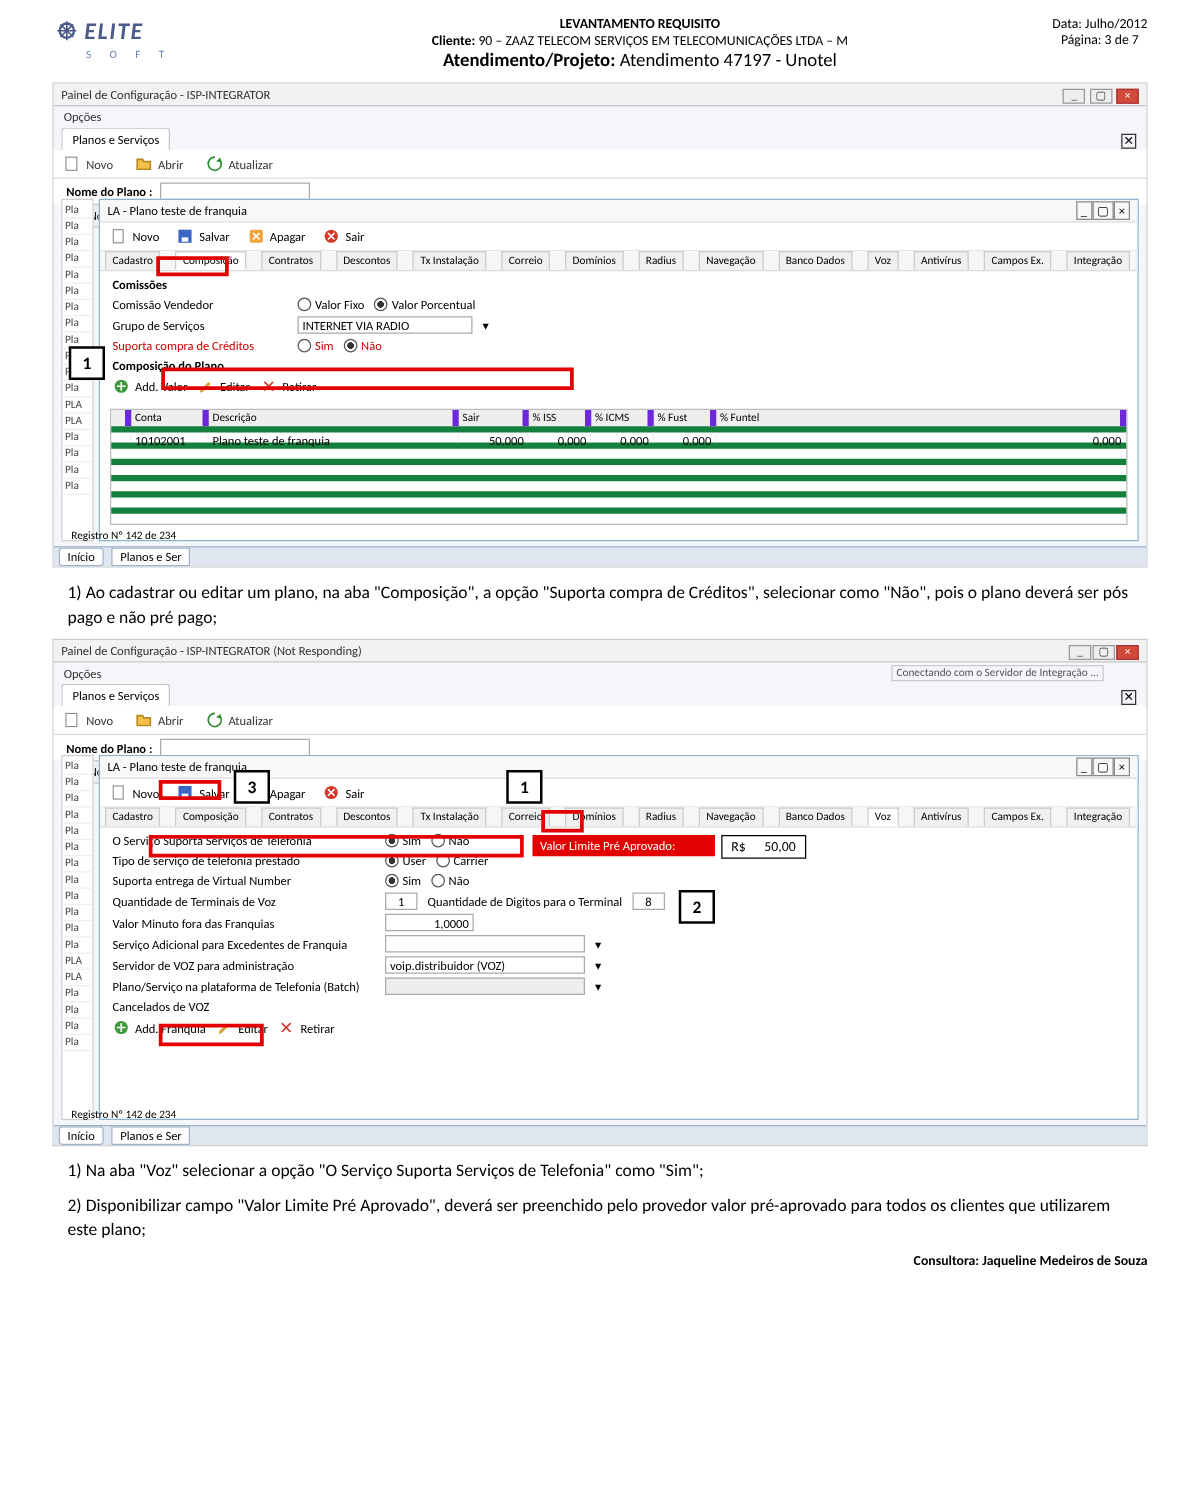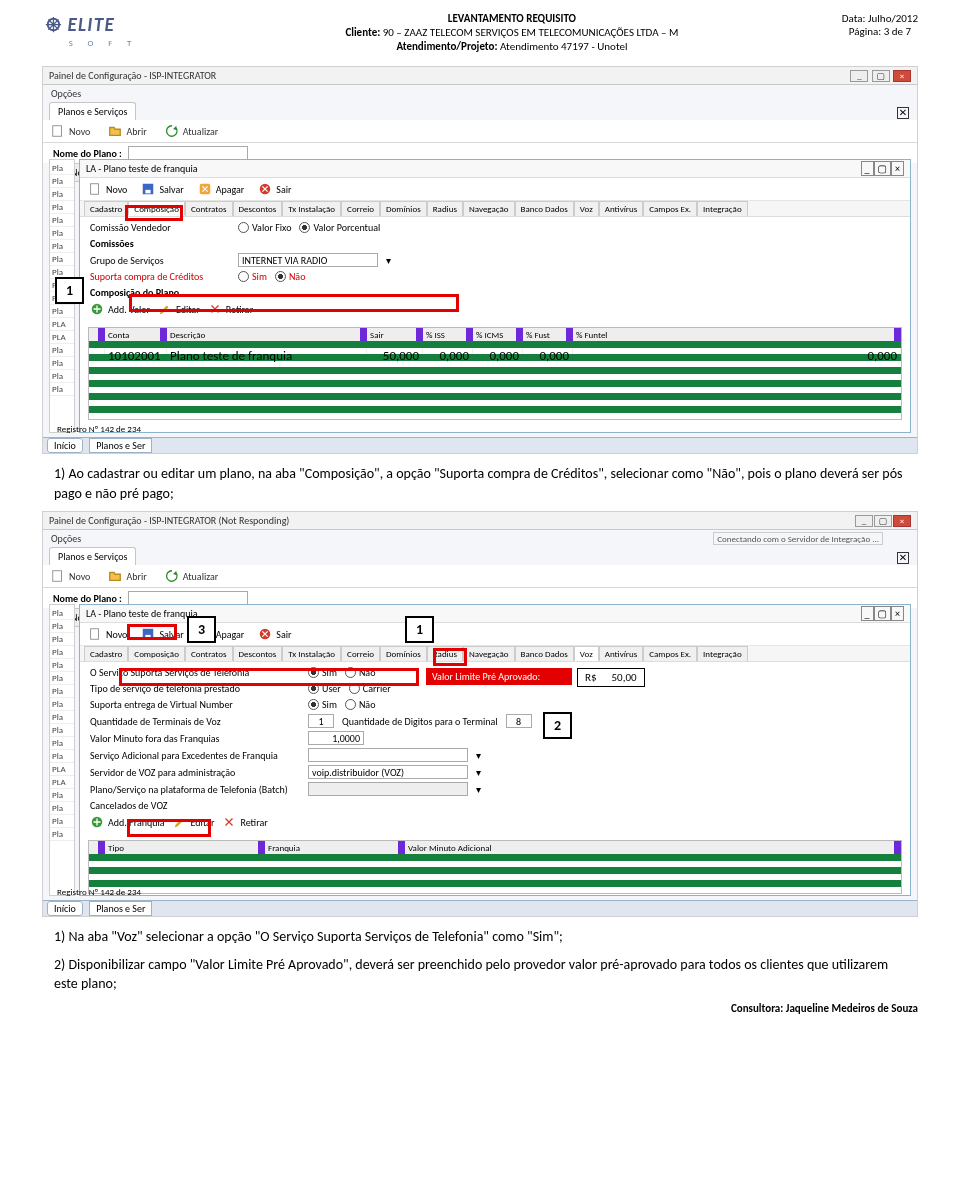--- a/index.html
+++ b/index.html
@@ -4,21 +4,21 @@
 <style>
   * { box-sizing: border-box; margin: 0; padding: 0; font-family: Calibri, Arial, sans-serif; }
   body { width: 960px; background: #fff; color: #000; font-size: 11px; }
   .page { padding: 10px 42px 6px 42px; position: relative; }
   .hdr { display: flex; align-items: flex-start; margin-bottom: 6px; }
   .logo { width: 140px; height: 48px; margin-top: 2px; }
   .hdr-center { flex: 1; text-align: center; line-height: 1.25; padding-top: 2px; }
   .hdr-right { text-align: center; font-size: 11px; white-space: nowrap; padding-top: 2px; }
   .hdr-center .l1 { font-weight: bold; font-size: 11px; }
   .hdr-center .l2 { font-size: 11px; }
-  .hdr-center .l3 { font-size: 11px; }
+  .hdr-center .l3 { font-size: 15px; }
   .screenshot { position: relative; border: 1px solid #d0d0d0; background: #f4f6f9; margin: 4px 0 10px; }
   .sh1 { height: 388px; }
   .sh2 { height: 406px; }
   .sbar { background: #f2f2f2; border-bottom: 1px solid #c8c8c8; padding: 2px 6px; font-size: 10px; color: #333; }
   .sbar .win { display:inline-block; }
   .sbar .wbtns { float:right; }
   .wbtns span { display:inline-block; width:18px; height:12px; border:1px solid #999; margin-left:1px; background:#eee; font-size:9px; text-align:center; line-height:10px; }
   .wbtns .close { background:#d04a3a; color:#fff; border-color:#a33; }
   .menu { padding: 2px 8px; font-size: 10px; color: #333; }
   .tabstrip { padding: 0 6px; }
@@ -28,32 +28,32 @@
   .ic { width:14px; height:14px; display:inline-block; }
   .fieldrow { padding: 3px 10px; font-size:10px; display:flex; align-items:center; gap:6px; background:#fff;}
   .inp { border:1px solid #aaa; height:14px; display:inline-block; background:#fff; padding:0 3px; font-size:10px;}
   .tbl-hdr { display:flex; gap: 0; font-size:10px; background:#ecedef;border-bottom:1px solid #c8c8c8;border-top:1px solid #c8c8c8; }
   .tbl-hdr span { padding:2px 4px; border-right:1px solid #c8c8c8; }
   .side { position:absolute; left:6px; top:92px; width:26px; bottom:20px; background:#fff;border:1px solid #cfcfcf; font-size:9px; line-height:12px; padding-top:2px; text-align:left; }
   .side div { padding-left:2px; border-bottom:1px solid #eee; color:#444;}
   .inner { position:absolute; left:36px; right:6px; top:92px; bottom:20px; background:#fff; border:1px solid #8bb4cc; overflow:hidden; }
   .inner-title { background:#f8f8f8;border-bottom:1px solid #ddd;padding:2px 6px;font-size:10px; }
   .intoolbar { display:flex; gap:14px; padding:4px 8px; font-size:10px; align-items:center; border-bottom:1px solid #e5e5e5;}
-  .tabs2 { display:flex; gap:0; padding:0 4px; font-size:9px; flex-wrap:wrap; border-bottom:1px solid #ddd; background:#f6f6f6;}
+  .tabs2 { display:flex; gap:12px; padding:0 4px; font-size:9px; flex-wrap:wrap; border-bottom:1px solid #ddd; background:#f6f6f6;}
   .tabs2 span { padding:1px 5px; border:1px solid #ccc; border-bottom:none; background:#f0f0f0; }
   .tabs2 .active { background:#fff; border-bottom:1px solid #fff;}
   .body { padding:4px 10px; font-size:10px; }
   .body > div { margin-bottom:3px; display:flex; align-items:center; gap:8px;}
   .radio { display:inline-flex; align-items:center; gap:3px; }
   .radio::before { content:""; width:9px;height:9px;border:1px solid #555;border-radius:50%;display:inline-block;}
   .radio.sel::before { background: radial-gradient(#333 40%, transparent 44%);}
   .grid { margin:4px 8px; border:1px solid #bbb; }
   .grid-h { display:flex; font-size:9px; background:#eee; }
-  .grid-h span { border-right:7px solid #6d28d9; padding:1px 3px; }
-  .grid-r { display:flex; font-size:13px; height:13px; border-top:7px solid #15803d;}
+  .grid-h span { border-right:5px solid #6d28d9; padding:1px 3px; }
+  .grid-r { display:flex; font-size:10px; height:13px; border-top:5px solid #15803d;}
   .grid-r span { border-right:1px solid #eee; padding:0 3px; }
   .annot-box { position:absolute; border:2px solid #000; background:#fff; font-size:14px; font-weight:bold; padding:3px 9px; text-align:center; z-index:10; }
   .hi-red { border:3px solid #e30000; position:absolute; z-index:9;}
   .red-field { position:absolute; background:#e30000; color:#fff; font-size:10px; padding:2px 6px; z-index:9;}
   .white-box { position:absolute; border:1px solid #000; background:#fff; font-size:11px; padding:2px 7px; z-index:9;}
   .body-text { font-size: 14px; line-height: 1.4; margin: 4px 12px 8px; }
   .footer { margin-top: 8px; text-align:right; font-size:11px; font-weight:bold; }
   .taskbar { position:absolute; left:0; right:0; bottom:0; height:16px; background:#dfe6ef; border-top:1px solid #9db2c9; font-size:10px; padding:1px 4px;}
   .closex { position:absolute; right:8px; top:40px; width:12px;height:12px;border:1px solid #333; font-size:10px; line-height:10px; text-align:center; }
   .connecting { float:right; font-size:9px; color:#555; border:1px solid #ccc; padding:0 3px; margin-right:26px; }
@@ -205,31 +205,31 @@
           <span>Radius</span>
       <span>Navegação</span>
           <span>Banco Dados</span>
           <span>Voz</span>
       <span>Antivírus</span>
           <span>Campos Ex.</span>
           <span>Integração</span>
     </div>
     <div class="body">
       <div>
+            <b>Comissões</b>
+          </div>
+      <div>
             <span class="lbl110">Comissão Vendedor</span>
         <span class="radio">
               <span>Valor Fixo</span>
             </span>
         <span class="radio sel">
               <span>Valor Porcentual</span>
             </span>
       </div>
-      <div>
-            <b>Comissões</b>
-          </div>
       <div><span class="lbl110">Grupo de Serviços</span>
         <span class="inp" style="width:140px">INTERNET VIA RADIO</span>▾
       </div>
       <div style="color:#c00">
             <span class="lbl110">Suporta compra de Créditos</span>
         <span class="radio">
               <span>Sim</span>
             </span>
         <span class="radio sel">
               <span>Não</span>
@@ -440,21 +440,21 @@
             </span>
       </div>
       <div>
             <span class="lbl160">Quantidade de Terminais de Voz</span>
         <span class="inp" style="width:26px;text-align:center">1</span>
         <span>Quantidade de Digitos para o Terminal</span>
         <span class="inp" style="width:26px;text-align:center">8</span>
       </div>
       <div>
             <span class="lbl160">Valor Minuto fora das Franquias</span>
-        <span class="inp" style="width:56px;text-align:right">1,0000</span>
+        <span class="inp" style="width:71px;text-align:right">1,0000</span>
       </div>
       <div><span class="lbl160">Serviço Adicional para Excedentes de Franquia</span>
         <span class="inp" style="width:160px"></span>▾
       </div>
       <div><span class="lbl160">Servidor de VOZ para administração</span>
         <span class="inp" style="width:160px">voip.distribuidor (VOZ)</span>▾
       </div>
       <div><span class="lbl160">Plano/Serviço na plataforma de Telefonia (Batch)</span>
         <span class="inp" style="width:160px;background:#eee"></span>▾
       </div>
@@ -475,31 +475,20 @@
               </svg>
               <span>Editar</span>
             </span>
         <span class="ticon">
               <svg class="ic" viewBox="0 0 16 16">
                 <path d="M4 4l8 8M12 4l-8 8" stroke="#d43a2a" stroke-width="3"></path>
               </svg>
               <span>Retirar</span>
             </span>
       </div>
-    </div>
-    <div class="grid">
-      <div class="grid-h">
-        <span style="width:16px"></span>
-        <span style="width:160px">Tipo</span>
-        <span style="width:140px">Franquia</span>
-        <span style="flex:1">Valor Minuto Adicional</span>
-      </div>
-      <div class="grid-r"></div>
-          <div class="grid-r"></div>
-          <div class="grid-r"></div>
     </div>
   </div>
 
   <div class="annot-box" style="left:144px; top:104px;">3</div>
   <div class="hi-red" style="left:84px; top:112px; width:50px; height:16px;"></div>
   <div class="annot-box" style="left:362px; top:104px;">1</div>
   <div class="hi-red" style="left:390px; top:136px; width:34px; height:18px;"></div>
   <div class="hi-red" style="left:76px; top:156px; width:300px; height:18px;"></div>
   <div class="red-field" style="left:383px; top:156px; width:146px;">Valor Limite Pré Aprovado:</div>
   <div class="white-box" style="left:534px; top:156px;">

